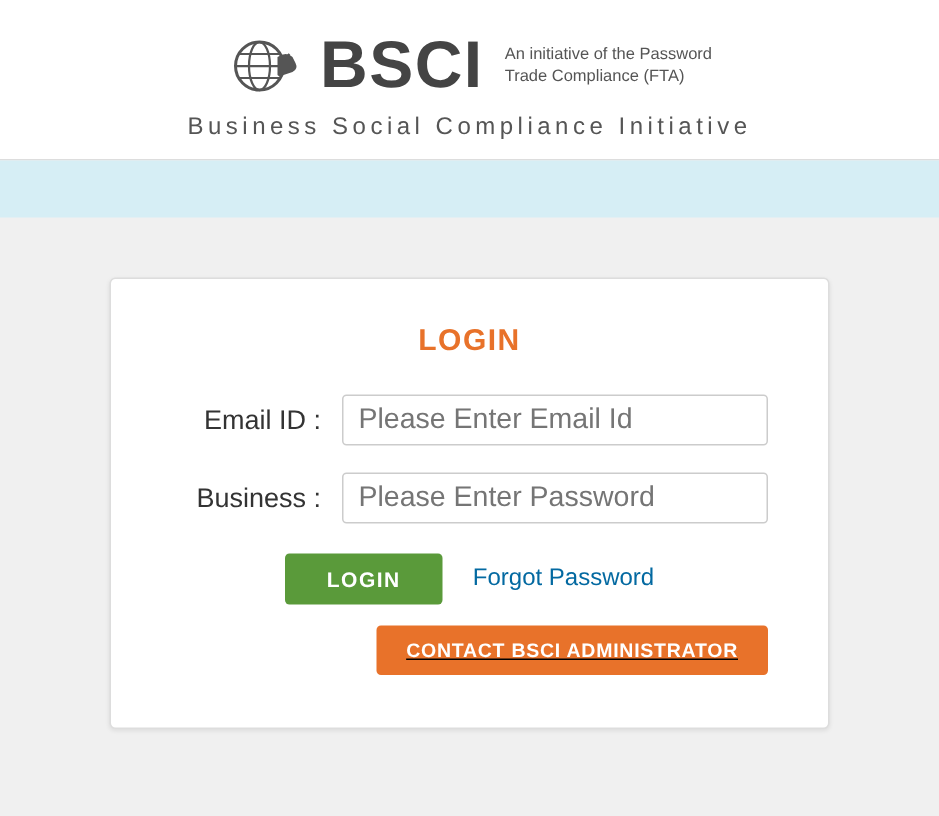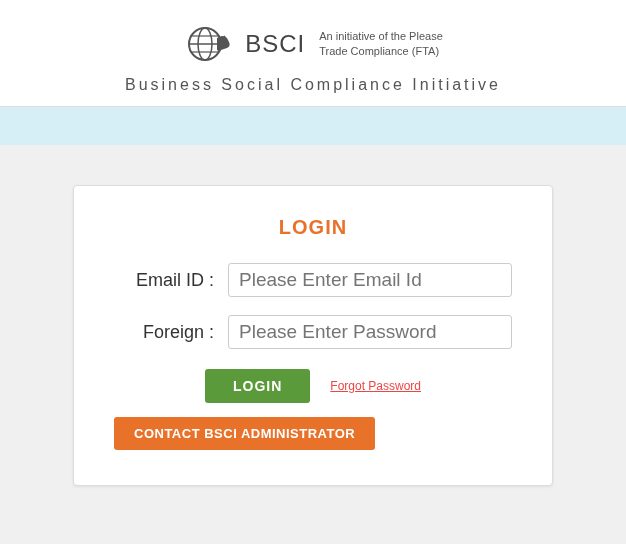--- a/index.html
+++ b/index.html
@@ -37,22 +37,22 @@
       align-items: center;
       gap: 0;
     }
 
     .hand-globe {
       width: 52px;
       height: 52px;
     }
 
     .bsci-text {
-      font-size: 24px;
-      font-weight: normal;
+      font-size: 44px;
+      font-weight: bold;
       color: #444;
       letter-spacing: 1px;
       font-family: Arial, sans-serif;
     }
 
     .tagline {
       display: flex;
       flex-direction: column;
       font-size: 11px;
       color: #555;
@@ -159,31 +159,31 @@
       border: none;
       border-radius: 3px;
       padding: 9px 28px;
       font-size: 14px;
       font-weight: bold;
       letter-spacing: 1px;
       cursor: pointer;
     }
 
     .forgot-link {
-      color: #ef4444;
-      font-size: 12px;
-      text-decoration: underline;
+      color: #0369a1;
+      font-size: 16px;
       cursor: pointer;
       background: none;
       border: none;
     }
 
     .contact-row {
       display: flex;
-      justify-content: flex-start;
+      justify-content: flex-end;
+      text-decoration: underline;
     }
 
     .contact-btn {
       background-color: #e8722a;
       color: #fff;
       border: none;
       border-radius: 3px;
       padding: 9px 20px;
       font-size: 13px;
       font-weight: bold;
@@ -206,42 +206,42 @@
         <line x1="6" y1="26" x2="38" y2="26" stroke="#555" stroke-width="1.5"></line>
         <line x1="8" y1="18" x2="36" y2="18" stroke="#555" stroke-width="1.2"></line>
         <line x1="8" y1="34" x2="36" y2="34" stroke="#555" stroke-width="1.2"></line>
 
         <path d="M34,20 Q40,16 44,20 L46,24 Q48,28 44,30 L38,32 Q36,34 34,32 Z" fill="#555"></path>
         <line x1="38" y1="22" x2="42" y2="18" stroke="#555" stroke-width="1.5"></line>
       </svg>
     </div>
     <span class="bsci-text">BSCI</span>
     <div class="tagline">
-      <span>An initiative of the Please</span>
+      <span>An initiative of the Password</span>
       <span>Trade Compliance (FTA)</span>
     </div>
   </div>
   <div class="subtitle">Business Social Compliance Initiative</div>
 </div>
 
 <div class="marquee-banner">
   <span class="marquee-text">g to improve performance on 30 July 2016 from 1:30 am to 7:30 am EDT a</span>
 </div>
 
 <div class="main-content">
   <div class="login-box">
     <div class="login-title">LOGIN</div>
 
     <div class="form-row">
       <label class="form-label">Email ID  :</label>
       <input class="form-input" type="text" placeholder="Please Enter Email Id" style="">
     </div>
 
     <div class="form-row">
-      <label class="form-label">Foreign :</label>
+      <label class="form-label">Business :</label>
       <input class="form-input" type="password" placeholder="Please Enter Password" style="">
     </div>
 
     <div class="button-row">
       <button class="login-btn">LOGIN</button>
       <button class="forgot-link">Forgot Password</button>
     </div>
 
     <div class="contact-row">
       <button class="contact-btn">CONTACT BSCI ADMINISTRATOR</button>

